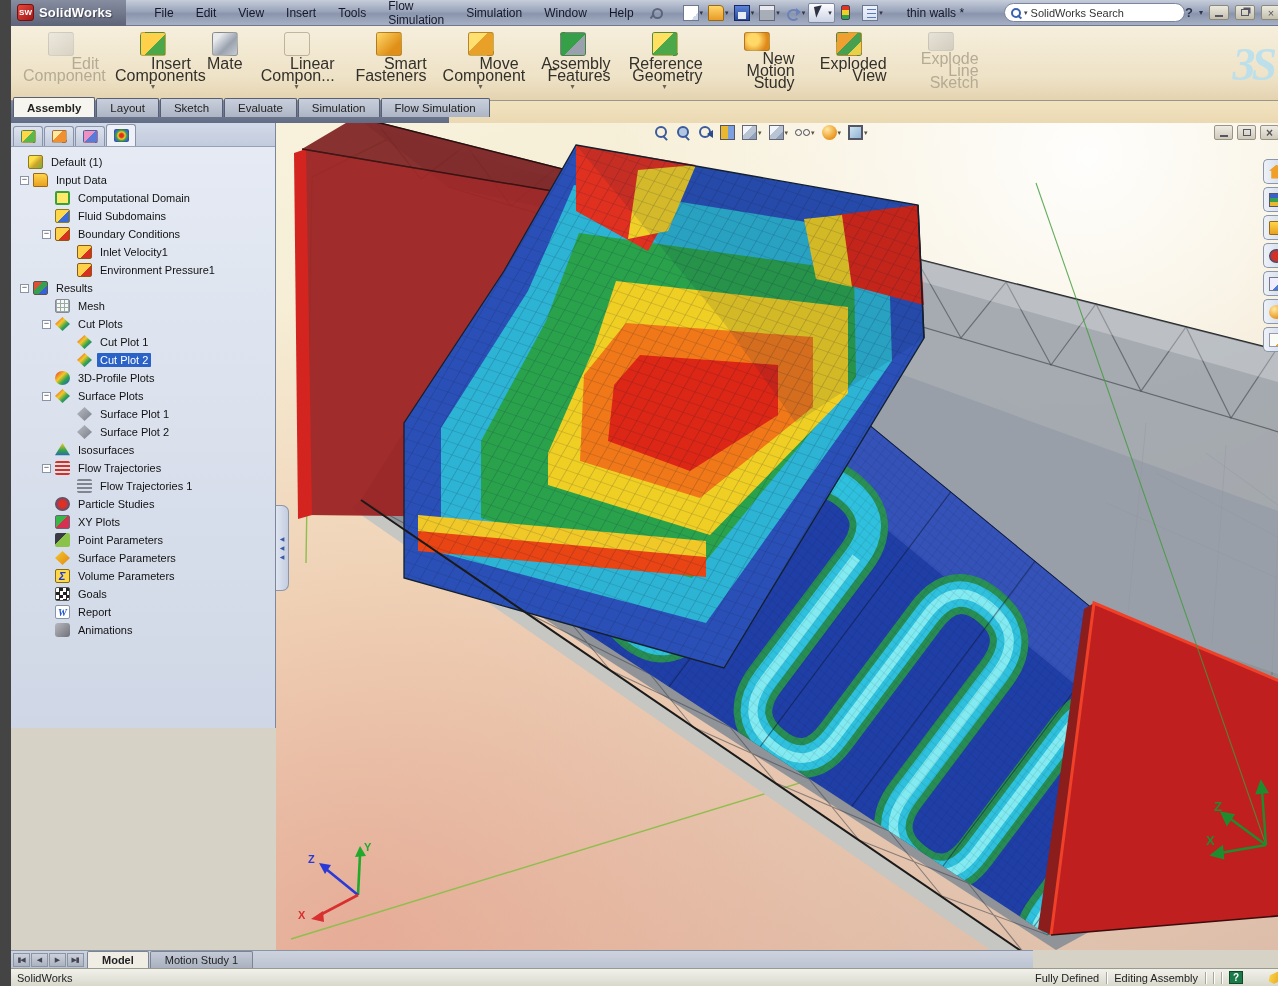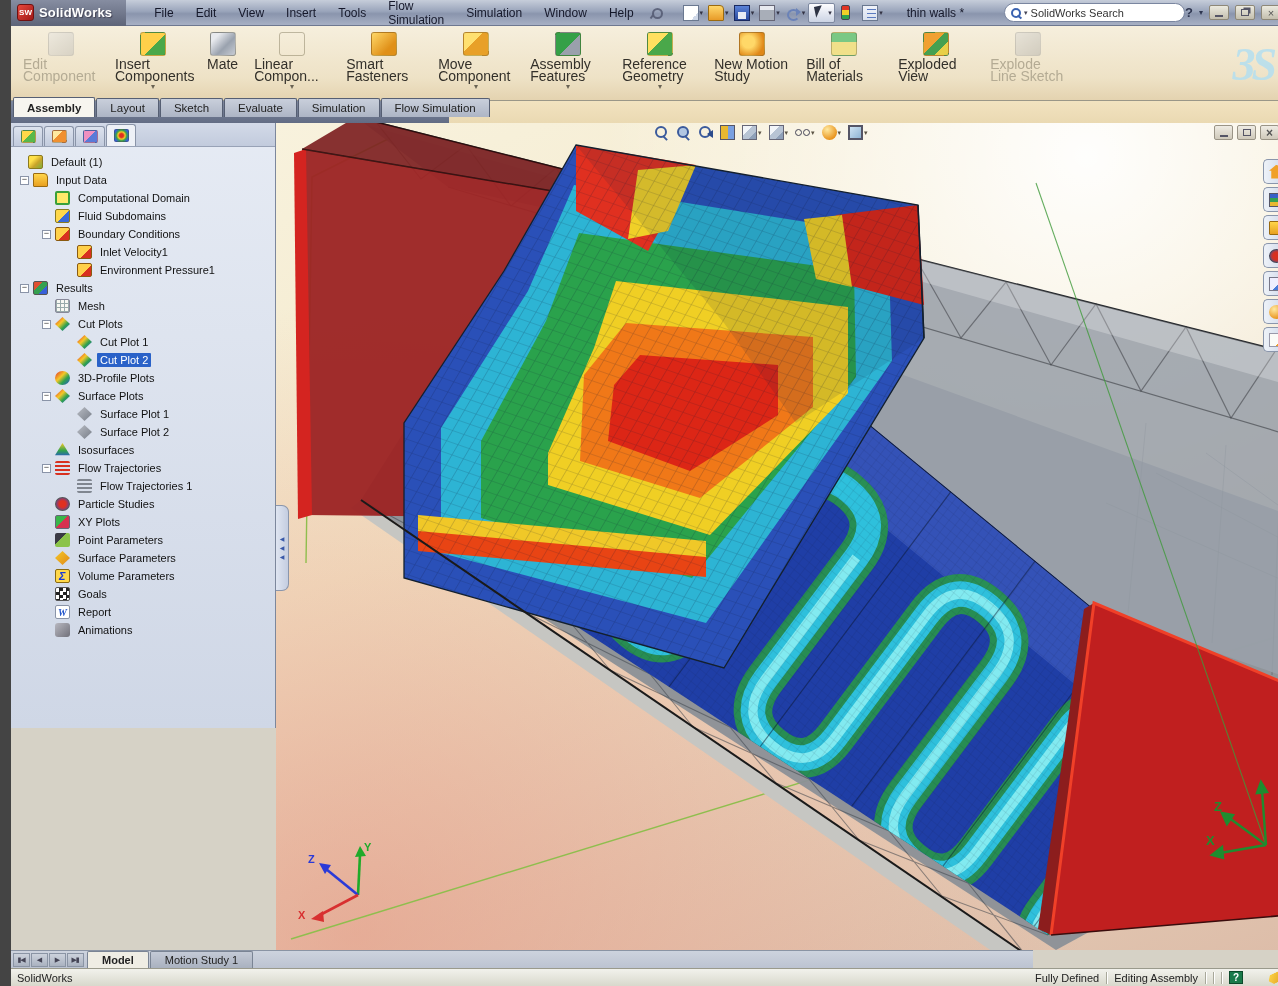--- a/index.html
+++ b/index.html
@@ -55,21 +55,21 @@
   .winbtn .mini{width:8px;height:2px;background:#556;margin-top:6px;}
   .winbtn .rest{width:8px;height:7px;border:1.5px solid #556;box-shadow:2px -2px 0 -0.5px #556;}
 
   
   .ribbon{position:absolute;left:0;top:26px;width:1278px;height:75px;
     background:linear-gradient(180deg,#f6efdd 0%,#eee2c6 70%,#e4d3b0 100%);
     border-bottom:1px solid #9a9788;display:flex;align-items:stretch;padding:2px 4px 1px;}
   .rbtn{display:flex;flex-direction:column;align-items:center;justify-content:flex-start;
     padding:4px 8px 1px;border-radius:3px;position:relative;}
   .ric{width:26px;height:24px;border-radius:3px;margin-bottom:2px;border:1px solid rgba(90,80,50,.35);}
-  .rlabel{font-size:14px;line-height:12px;text-align:left;color:#33302a;max-width:76px;}
+  .rlabel{font-size:16px;line-height:12px;text-align:right;color:#33302a;max-width:76px;}
   .rcaret{font-size:8px;color:#6a6354;height:10px;}
   .rbtn[data-dd="false"] .rcaret{visibility:hidden;}
   .rbtn[data-enabled="false"] .rlabel{color:#b4ab94;}
   .rbtn[data-enabled="false"] .ric{opacity:.4;filter:grayscale(1);}
   .ric[data-i="edit-component"]{background:linear-gradient(135deg,#e6e3da,#b8b4a8);}
   .ric[data-i="insert-components"]{background:linear-gradient(135deg,#ffd04a 55%,#4aa84a 55%);}
   .ric[data-i="mate"]{background:linear-gradient(135deg,#e8eaee 20%,#9aa2ae 60%,#c8ccd4);}
   .ric[data-i="linear-pattern"]{background:#f4f2ea repeating-linear-gradient(90deg,#2f9e3f 0 5px,transparent 5px 10px),#f4f2ea repeating-linear-gradient(0deg,#2f9e3f 0 5px,transparent 5px 10px);}
   .ric[data-i="smart-fasteners"]{background:linear-gradient(135deg,#ffd868,#e09018 70%);}
   .ric[data-i="move-component"]{background:linear-gradient(135deg,#ffe070 40%,#e8a028 40%);}
@@ -336,25 +336,20 @@
       <div class="rbtn" data-icon="reference-geometry" data-enabled="true" data-dd="true">
         <i class="ric" data-i="reference-geometry"></i>
         <span class="rlabel">Reference Geometry</span>
         <span class="rcaret">▾</span>
       </div>
       <div class="rbtn" data-icon="new-motion-study" data-enabled="true" data-dd="false">
         <i class="ric" data-i="new-motion-study"></i>
         <span class="rlabel">New Motion Study</span>
         <span class="rcaret">▾</span>
       </div>
-      <div class="rbtn" data-icon="bill-of-materials" data-enabled="true" data-dd="false">
-        <i class="ric" data-i="bill-of-materials"></i>
-        <span class="rlabel">Bill of Materials</span>
-        <span class="rcaret">▾</span>
-      </div>
       <div class="rbtn" data-icon="exploded-view" data-enabled="true" data-dd="false">
         <i class="ric" data-i="exploded-view"></i>
         <span class="rlabel">Exploded View</span>
         <span class="rcaret">▾</span>
       </div>
       <div class="rbtn" data-icon="explode-line-sketch" data-enabled="false" data-dd="false">
         <i class="ric" data-i="explode-line-sketch"></i>
         <span class="rlabel">Explode Line Sketch</span>
         <span class="rcaret">▾</span>
       </div>

